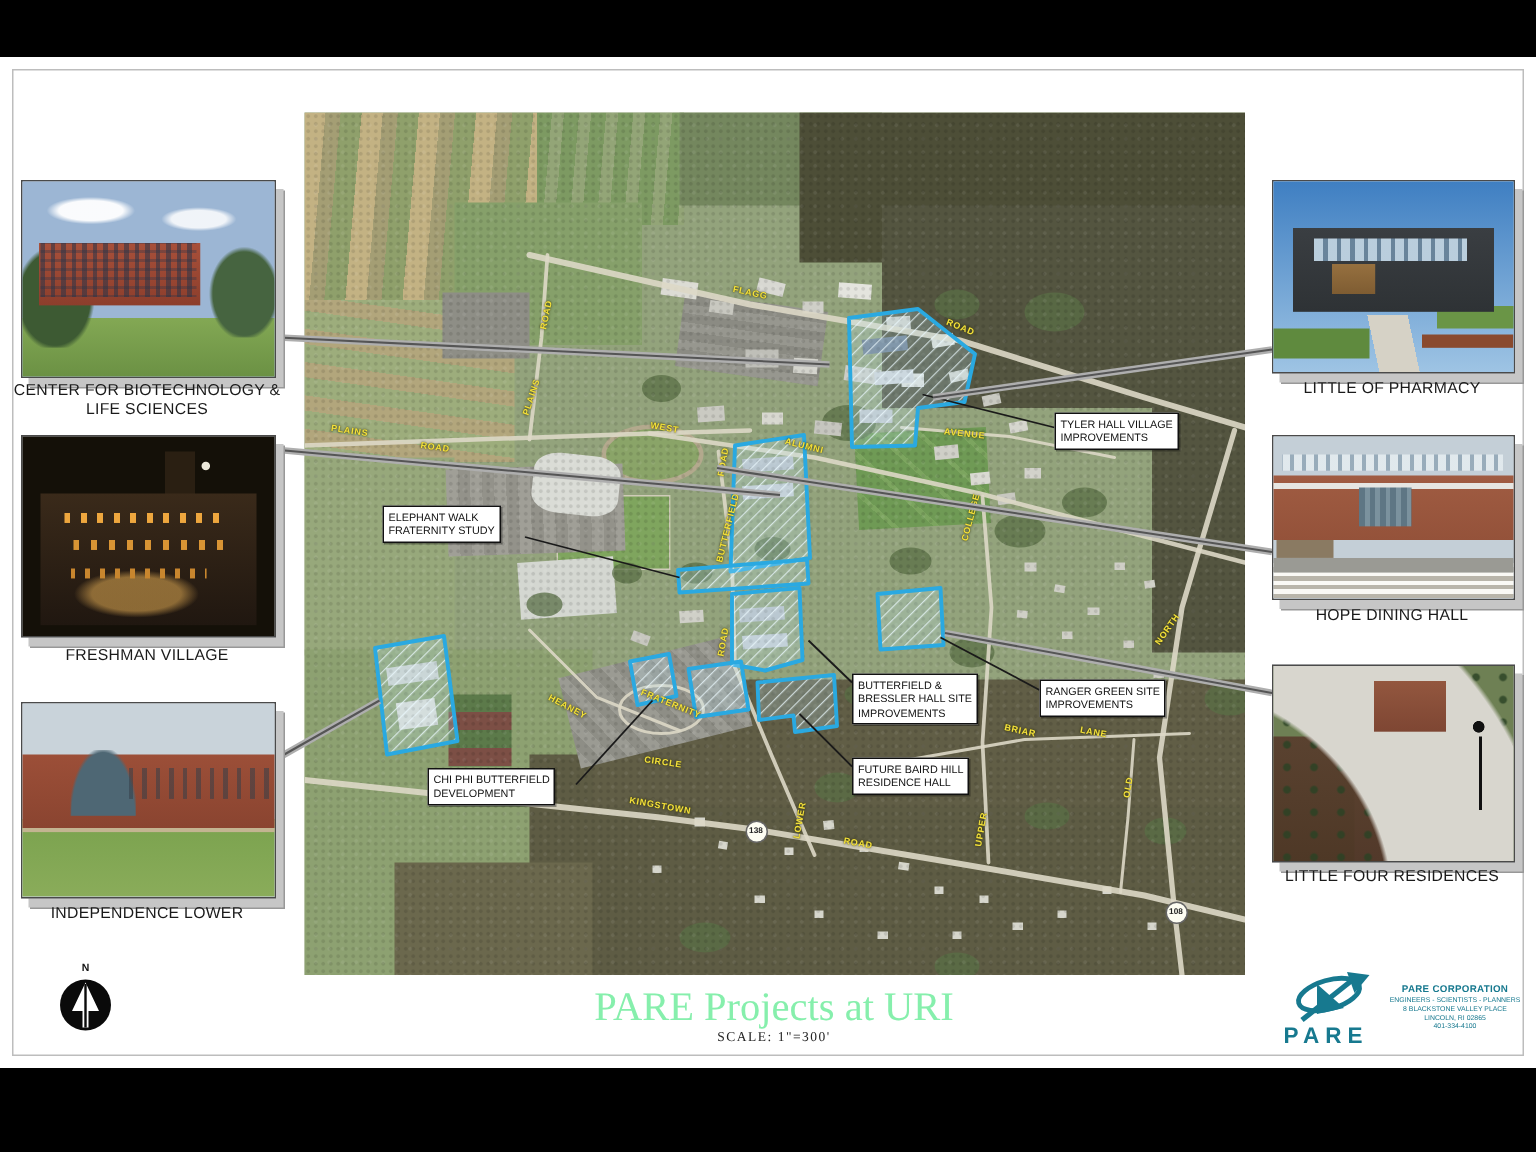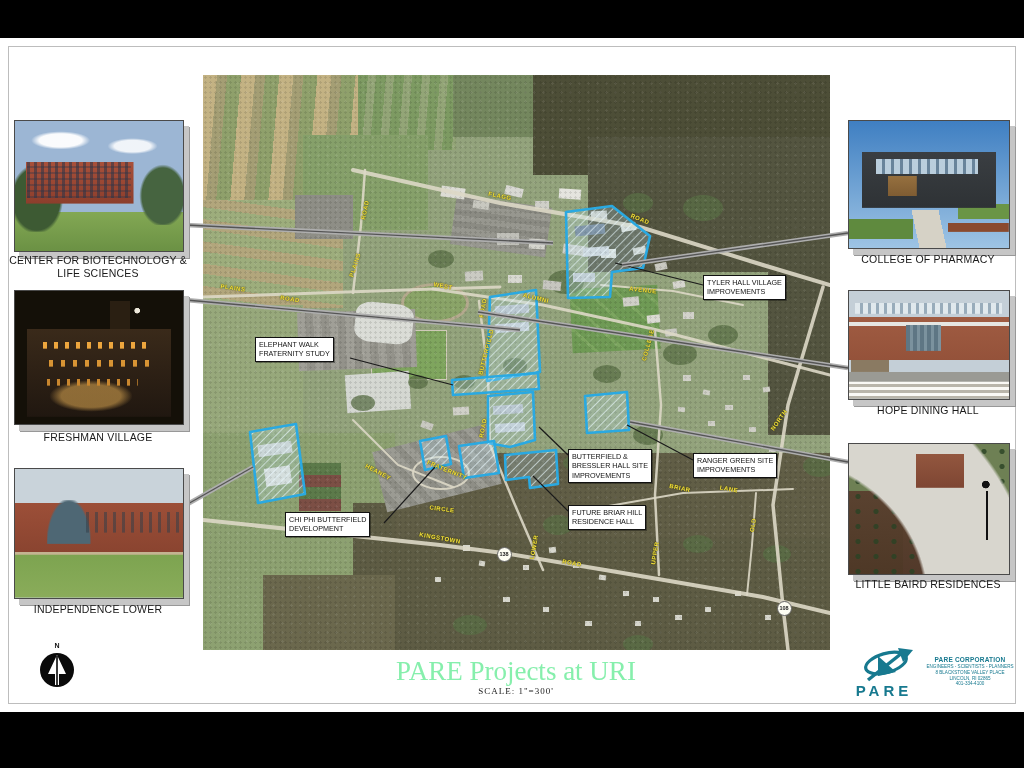--- a/index.html
+++ b/index.html
@@ -290,21 +290,21 @@
       <div class="callout" style="left: 365px; top: 374px;">
         <div>BUTTERFIELD &amp;</div>
         <div>BRESSLER HALL SITE</div>
         <div>IMPROVEMENTS</div>
       </div>
       <div class="callout" style="left: 490px; top: 378px;">
         <div>RANGER GREEN SITE</div>
         <div>IMPROVEMENTS</div>
       </div>
       <div class="callout" style="left: 365px; top: 430px;">
-        <div>FUTURE BRIAR HILL</div>
+        <div>FUTURE BAIRD HILL</div>
         <div>RESIDENCE HALL</div>
       </div>
       <div class="callout" style="left: 82px; top: 437px;">
         <div>CHI PHI BUTTERFIELD</div>
         <div>DEVELOPMENT</div>
       </div>
     </div>
 
   <svg id="bars" class="barsvg" width="1024" height="768">
       <g>
@@ -342,29 +342,29 @@
         <div class="photo-img photo-freshman" style=""></div>
       </div>
       <div class="photo-caption" style="left: 6px; top: 431px; width: 184px;">FRESHMAN VILLAGE</div>
       <div class="photo-card" style="left: 14px; top: 468px; width: 168px; height: 129px;">
         <div class="photo-img photo-independence" style=""></div>
       </div>
       <div class="photo-caption" style="left: 6px; top: 603px; width: 184px;">INDEPENDENCE LOWER</div>
       <div class="photo-card" style="left: 848px; top: 120px; width: 160px; height: 127px;">
         <div class="photo-img photo-pharmacy" style=""></div>
       </div>
-      <div class="photo-caption" style="left: 836px; top: 253px; width: 184px;">COLLEGE OF PHARMACY</div>
+      <div class="photo-caption" style="left: 836px; top: 253px; width: 184px;">LITTLE OF PHARMACY</div>
       <div class="photo-card" style="left: 848px; top: 290px; width: 160px; height: 108px;">
         <div class="photo-img photo-hope" style=""></div>
       </div>
       <div class="photo-caption" style="left: 836px; top: 404px; width: 184px;">HOPE DINING HALL</div>
       <div class="photo-card" style="left: 848px; top: 443px; width: 160px; height: 130px;">
         <div class="photo-img photo-littlefour" style=""></div>
       </div>
-      <div class="photo-caption" style="left: 836px; top: 578px; width: 184px;">LITTLE BAIRD RESIDENCES</div>
+      <div class="photo-caption" style="left: 836px; top: 578px; width: 184px;">LITTLE FOUR RESIDENCES</div>
     </div>
 
   <div class="north-n">N</div>
   <svg class="north-svg" width="40" height="40">
     <circle cx="20" cy="20" r="17" fill="#0a0a0a"></circle>
     <polygon points="20,5 29,24 22,24 22,35 18,35 18,24 11,24" fill="#ffffff"></polygon>
     <rect x="19.2" y="6" width="1.6" height="29" fill="#0a0a0a"></rect>
   </svg>
 
   <div class="title">PARE Projects at URI</div>

